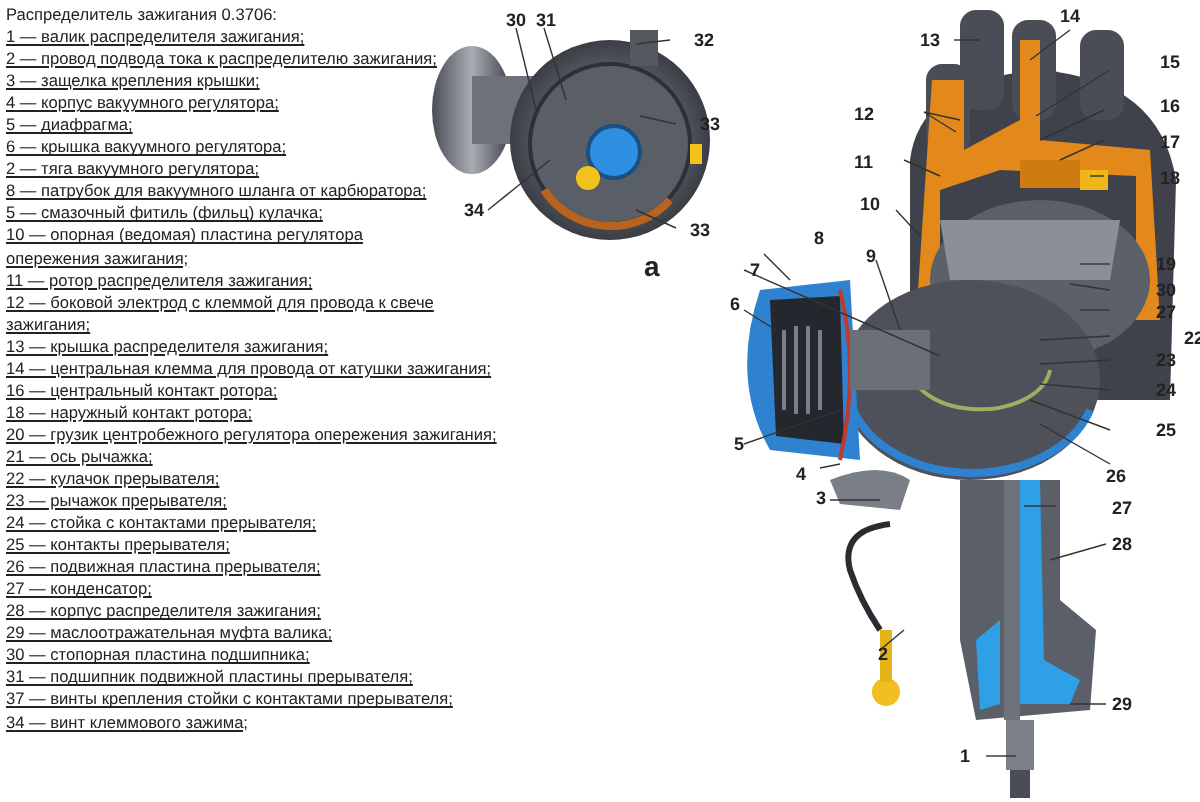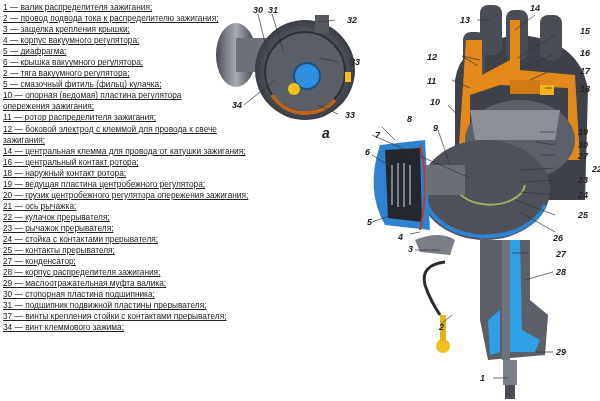--- a/index.html
+++ b/index.html
@@ -2,48 +2,51 @@
 <html><head>
 <meta charset="utf-8">
 <style>
   html, body { margin:0; padding:0; }
   body { width:600px; height:401px; background:#ffffff; position:relative; overflow:hidden;
          font-family:"Liberation Sans", sans-serif; color:#222; }
   .legend { position:absolute; left:3px; top:2px; width:240px; font-size:8.3px; line-height:11.05px; }
   .legend .title { white-space:nowrap; }
   .legend .item { white-space:normal;text-decoration:underline; }
   .diagram { position:absolute; left:0; top:0; width:600px; height:401px; }
-  .lbl { position:absolute; font-size:9px; font-weight:bold; color:#222;font-style:italic; }
+  .lbl { position:absolute; font-size:9px; font-weight:bold; color:#222; }
   .lbl-a { font-size:14px; }
 </style>
 </head>
 <body>
 
 <div class="legend">
+  <div class="title">Распределитель зажигания 0.3706:</div>
   <div class="item">1 — валик распределителя зажигания;</div>
   <div class="item">2 — провод подвода тока к распределителю зажигания;</div>
   <div class="item">3 — защелка крепления крышки;</div>
   <div class="item">4 — корпус вакуумного регулятора;</div>
   <div class="item">5 — диафрагма;</div>
   <div class="item">6 — крышка вакуумного регулятора;</div>
   <div class="item">2 — тяга вакуумного регулятора;</div>
+  <div class="item">8 — патрубок для вакуумного шланга от карбюратора;</div>
   <div class="item">5 — смазочный фитиль (фильц) кулачка;</div>
   <div class="item" style="width:210px">10 — опорная (ведомая) пластина регулятора опережения зажигания;</div>
   <div class="item">11 — ротор распределителя зажигания;</div>
   <div class="item" style="width:215px">12 — боковой электрод с клеммой для провода к свече зажигания;</div>
+  <div class="item">13 — крышка распределителя зажигания;</div>
   <div class="item" style="white-space:nowrap">14 — центральная клемма для провода от катушки зажигания;</div>
   <div class="item">16 — центральный контакт ротора;</div>
   <div class="item">18 — наружный контакт ротора;</div>
-  <div class="item">19 — ведущая пластина центробежного регулятора;</div>
   <div class="item" style="white-space:nowrap">20 — грузик центробежного регулятора опережения зажигания;</div>
   <div class="item">21 — ось рычажка;</div>
   <div class="item">22 — кулачок прерывателя;</div>
   <div class="item">23 — рычажок прерывателя;</div>
   <div class="item">24 — стойка с контактами прерывателя;</div>
   <div class="item">25 — контакты прерывателя;</div>
+  <div class="item">26 — подвижная пластина прерывателя;</div>
   <div class="item">27 — конденсатор;</div>
   <div class="item">28 — корпус распределителя зажигания;</div>
   <div class="item">29 — маслоотражательная муфта валика;</div>
   <div class="item">30 — стопорная пластина подшипника;</div>
   <div class="item">31 — подшипник подвижной пластины прерывателя;</div>
   <div class="item" style="white-space:nowrap">37 — винты крепления стойки с контактами прерывателя;</div>
   <div class="item">34 — винт клеммового зажима;</div>
 
 </div>
 

